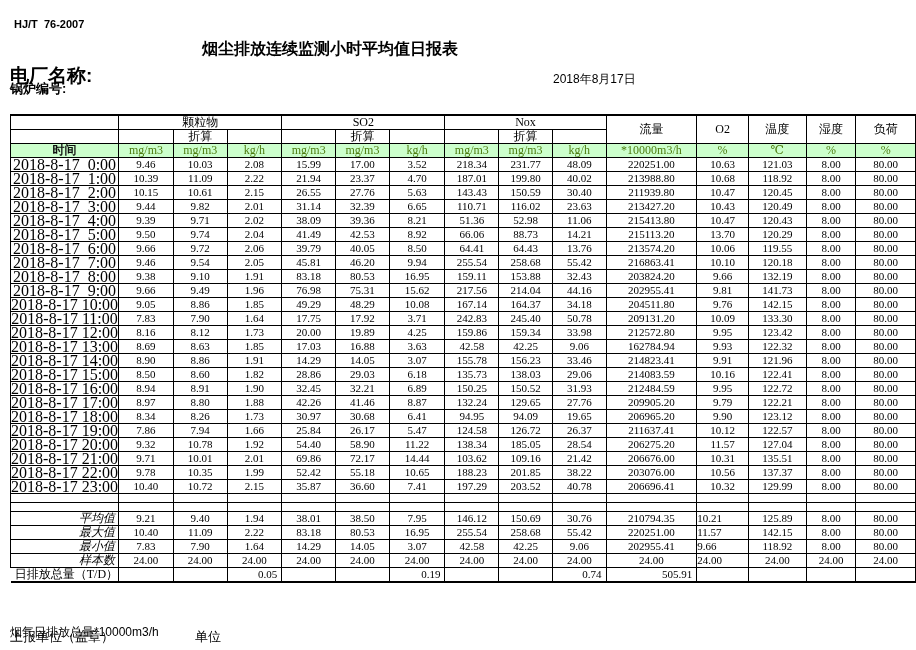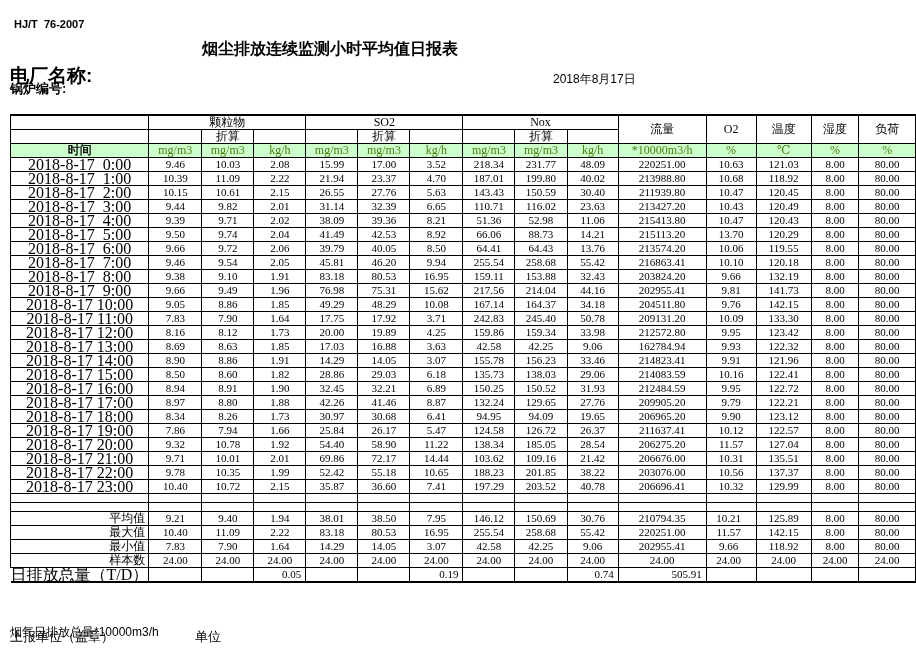--- a/index.html
+++ b/index.html
@@ -20,23 +20,23 @@
   }
   td{
     border:1px solid #000;font-size:11px;text-align:center;padding:0;
     height:13px;line-height:13px;overflow:hidden;white-space:pre;
   }
   thead td{height:13px;line-height:13px;font-size:12px;}
   .green{background:#ccffcc;color:#4d7c0f;}
   .green-time{background:#ccffcc;color:#111;font-weight:bold;font-size:12px;}
   .time-cell{font-size:16px;}
   .blank-cell{height:8px;line-height:8px;}
-  .sum-label{text-align:right;padding-right:3px;font-size:12px;}
-  .sum-flow{text-align:center;padding-right:5px;}
-  .total-label{text-align:right;border-left:0;overflow:visible;font-size:16px;}
+  .sum-label{text-align:right;padding-right:3px;font-size:12px;font-style:italic;}
+  .sum-flow{text-align:left;padding-right:5px;}
+  .total-label{text-align:right;border-left:0;overflow:visible;font-size:12px;}
   .total-val{text-align:right;padding-right:4px;}
   .f1{left:10px;top:577px;font-size:12px;margin-top:47px;}
   .f2a{left:10px;top:628px;font-size:13px;text-align:right;}
   .f2b{left:195px;top:628px;font-size:13px;}
 </style>
 </head>
 <body>
 
 <div class="abs std">HJ/T  76-2007</div>
 <div class="abs title">烟尘排放连续监测小时平均值日报表</div>

